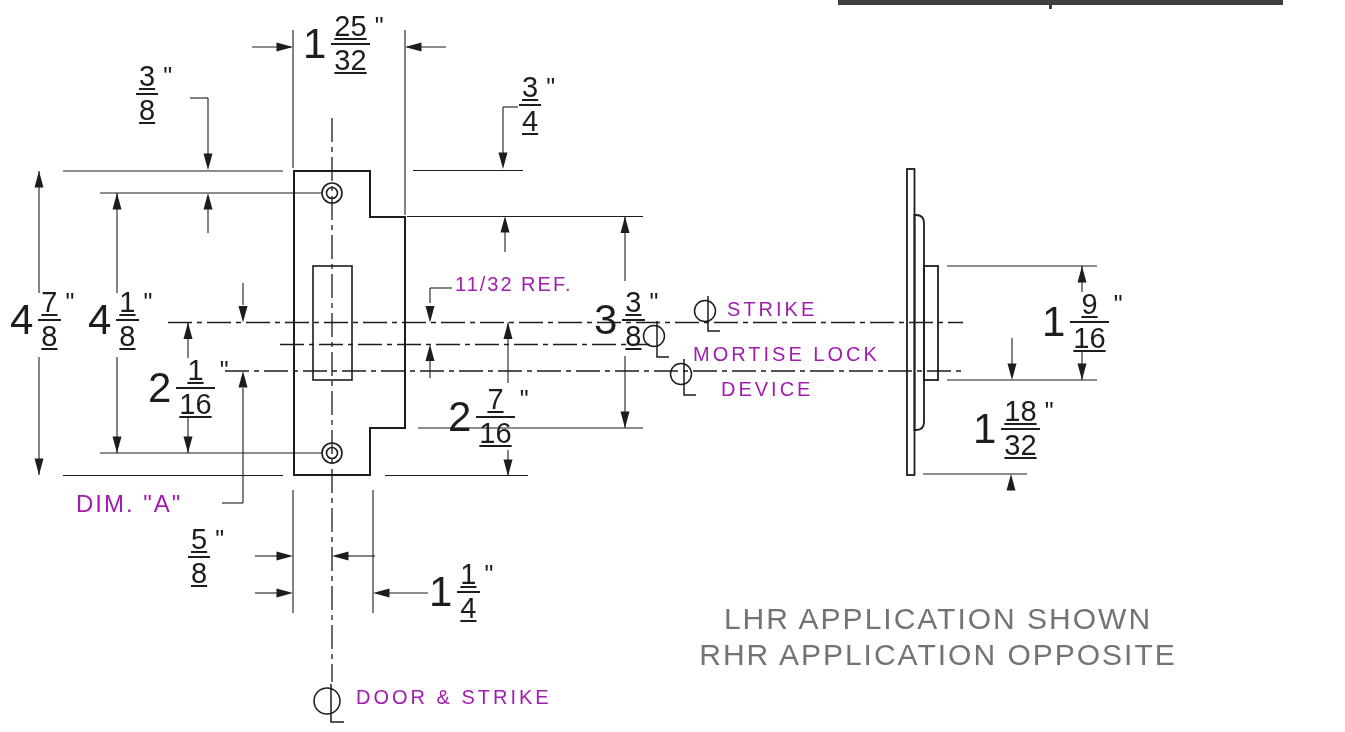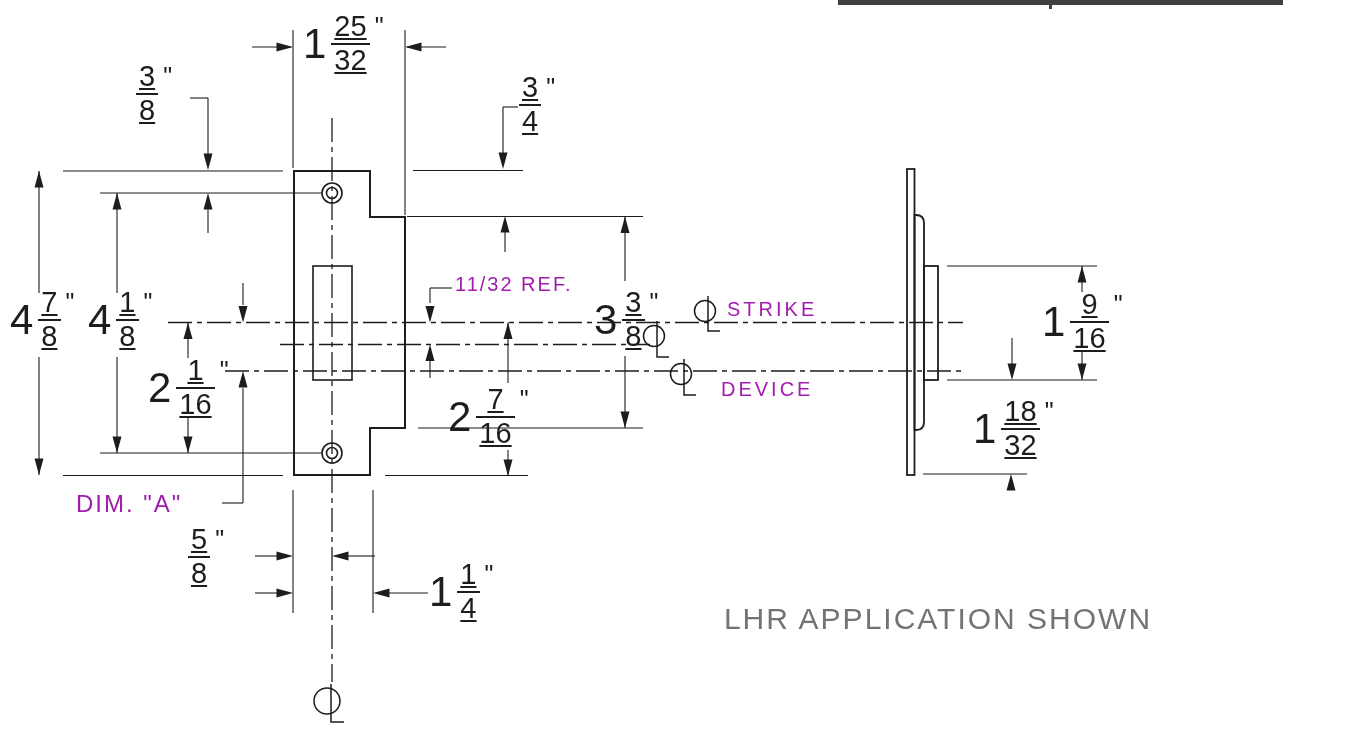--- a/index.html
+++ b/index.html
@@ -277,19 +277,22 @@
     <span class="whole">1</span>
     <span class="frac">
         <span class="n">18</span>
         <span class="b"></span>
         <span class="d">32</span>
       </span>
     <span class="unit">"</span>
   </div>
 
   <div class="txt lbl" style="left:727px;top:298px;">STRIKE</div>
+  <div class="txt lbl" style="left:693px;top:343px;">MORTISE LOCK</div>
   <div class="txt lbl" style="left:721px;top:378px;">DEVICE</div>
+  <div class="txt lbl" style="left:356px;top:686px;">DOOR &amp; STRIKE</div>
 
   <div class="notes">
     <div>LHR APPLICATION SHOWN</div>
+    <div>RHR APPLICATION OPPOSITE</div>
   </div>
 
 </div>
 
 </body></html>

